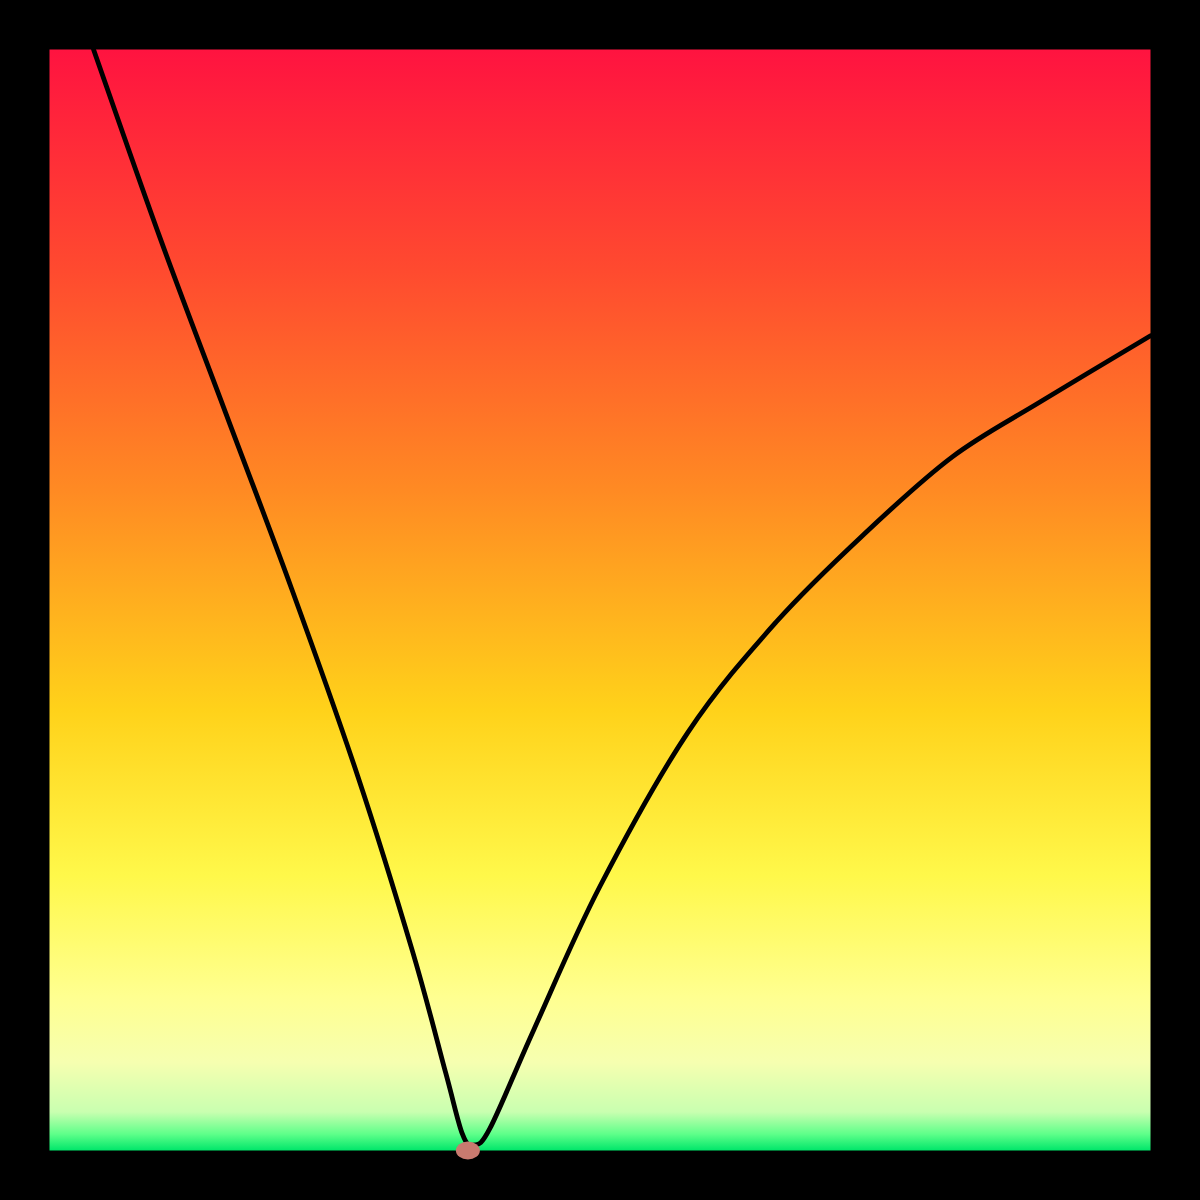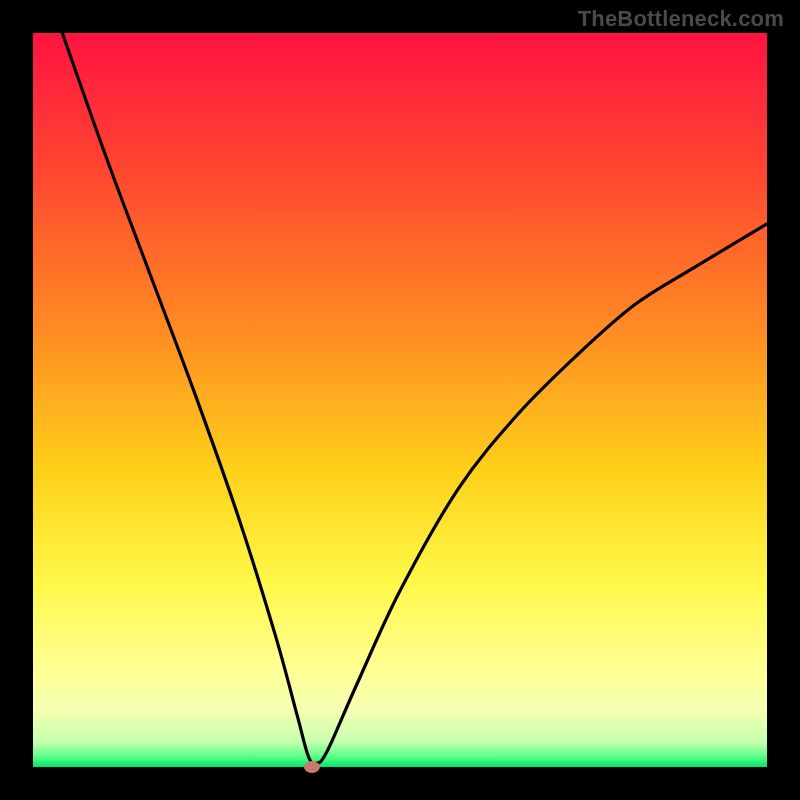--- a/index.html
+++ b/index.html
@@ -33,21 +33,20 @@
     top: 0;
     width: 800px;
     height: 800px;
     z-index: 2;
   }
 </style>
 </head>
 <body>
 
 <div class="frame">
-  <div class="watermark">TheBottleneck.com</div>
 
   <svg class="plot" viewBox="0 0 800 800" preserveAspectRatio="none">
     <defs>
       <linearGradient id="bg-grad" x1="0" y1="0" x2="0" y2="1">
       <stop offset="0%" stop-color="#ff1340"></stop>
           <stop offset="20%" stop-color="#ff4a2f"></stop>
           <stop offset="40%" stop-color="#ff8a23"></stop>
           <stop offset="60%" stop-color="#ffd21a"></stop>
           <stop offset="75%" stop-color="#fff84a"></stop>
           <stop offset="86%" stop-color="#ffff90"></stop>

